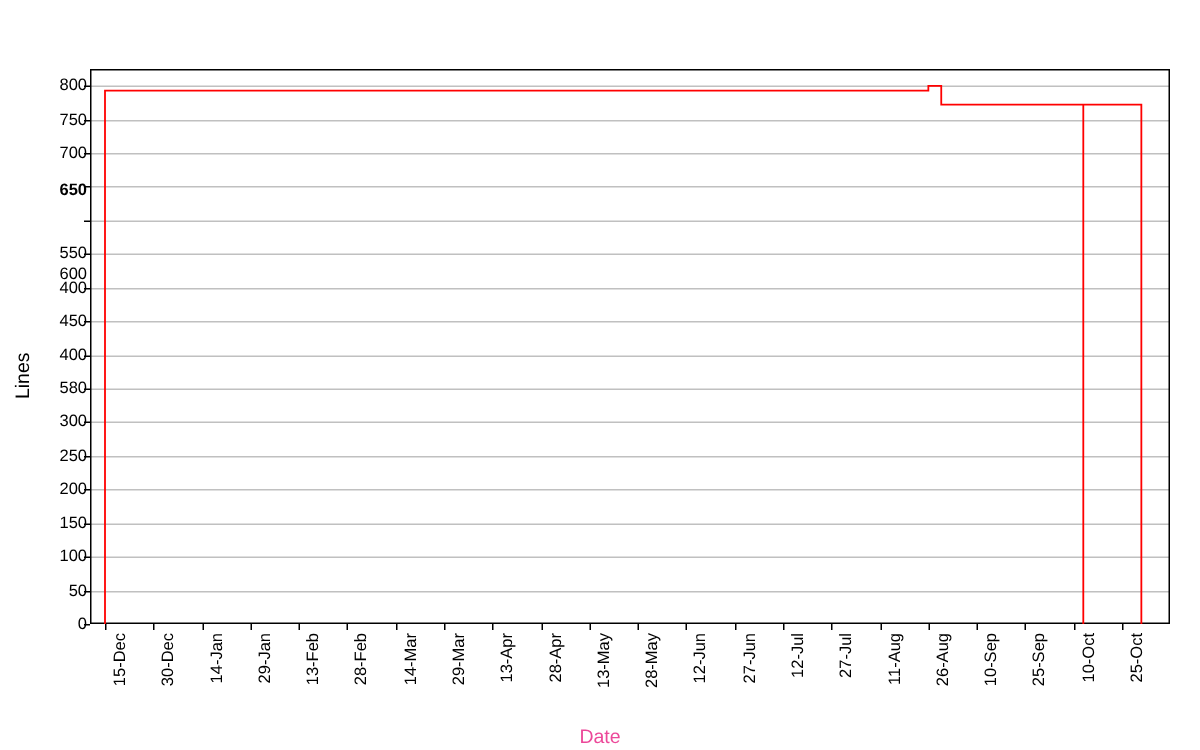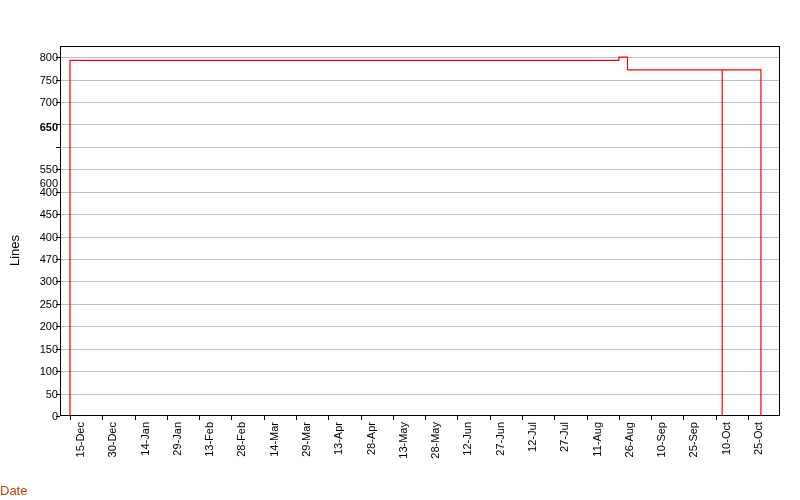--- a/index.html
+++ b/index.html
@@ -50,22 +50,23 @@
     transform: rotate(-90deg);
     font-size: 13px;
     color: #000;
     white-space: nowrap;
   }
   .xlabel {
     position: absolute;
     bottom: 2px;
     left: 0;
     width: 800px;
+    text-align: center;
     font-size: 13px;
-    color: #c2410c;
+    color: #ec4899;
   }
   .ytick-label {
     position: absolute;
     right: 742px;
     width: 50px;
     text-align: right;
     font-size: 11px;
     color: #000;
     transform: translateY(-50%);
   }
@@ -145,21 +146,21 @@
       <div class="tick-mark-y" style="top: 326.303px;"></div>
       <div class="ytick-label" style="top: 326.303px;">200</div>
       <div class="gridline-h" style="top: 303.879px;"></div>
       <div class="tick-mark-y" style="top: 303.879px;"></div>
       <div class="ytick-label" style="top: 303.879px;">250</div>
       <div class="gridline-h" style="top: 281.455px;"></div>
       <div class="tick-mark-y" style="top: 281.455px;"></div>
       <div class="ytick-label" style="top: 281.455px;">300</div>
       <div class="gridline-h" style="top: 259.03px;"></div>
       <div class="tick-mark-y" style="top: 259.03px;"></div>
-      <div class="ytick-label" style="top: 259.03px;">470</div>
+      <div class="ytick-label" style="top: 259.03px;">580</div>
       <div class="gridline-h" style="top: 236.606px;"></div>
       <div class="tick-mark-y" style="top: 236.606px;"></div>
       <div class="ytick-label" style="top: 236.606px;">400</div>
       <div class="gridline-h" style="top: 214.182px;"></div>
       <div class="tick-mark-y" style="top: 214.182px;"></div>
       <div class="ytick-label" style="top: 214.182px;">450</div>
       <div class="gridline-h" style="top: 191.758px;"></div>
       <div class="tick-mark-y" style="top: 191.758px;"></div>
       <div class="ytick-label" style="top: 191.758px;">400</div>
       <div class="gridline-h" style="top: 169.333px;"></div>

